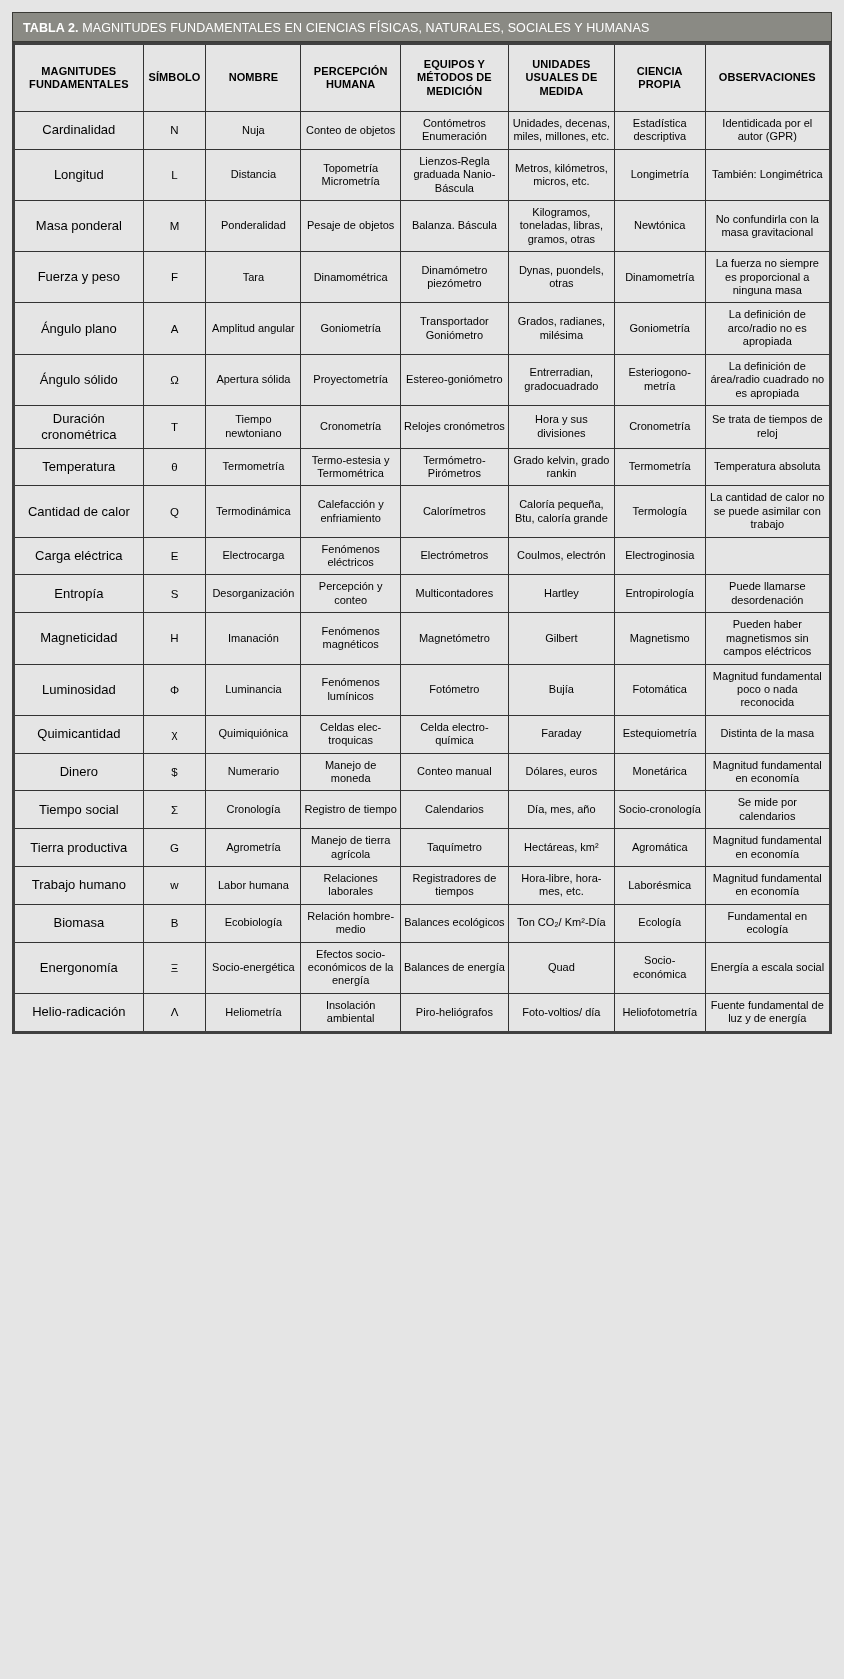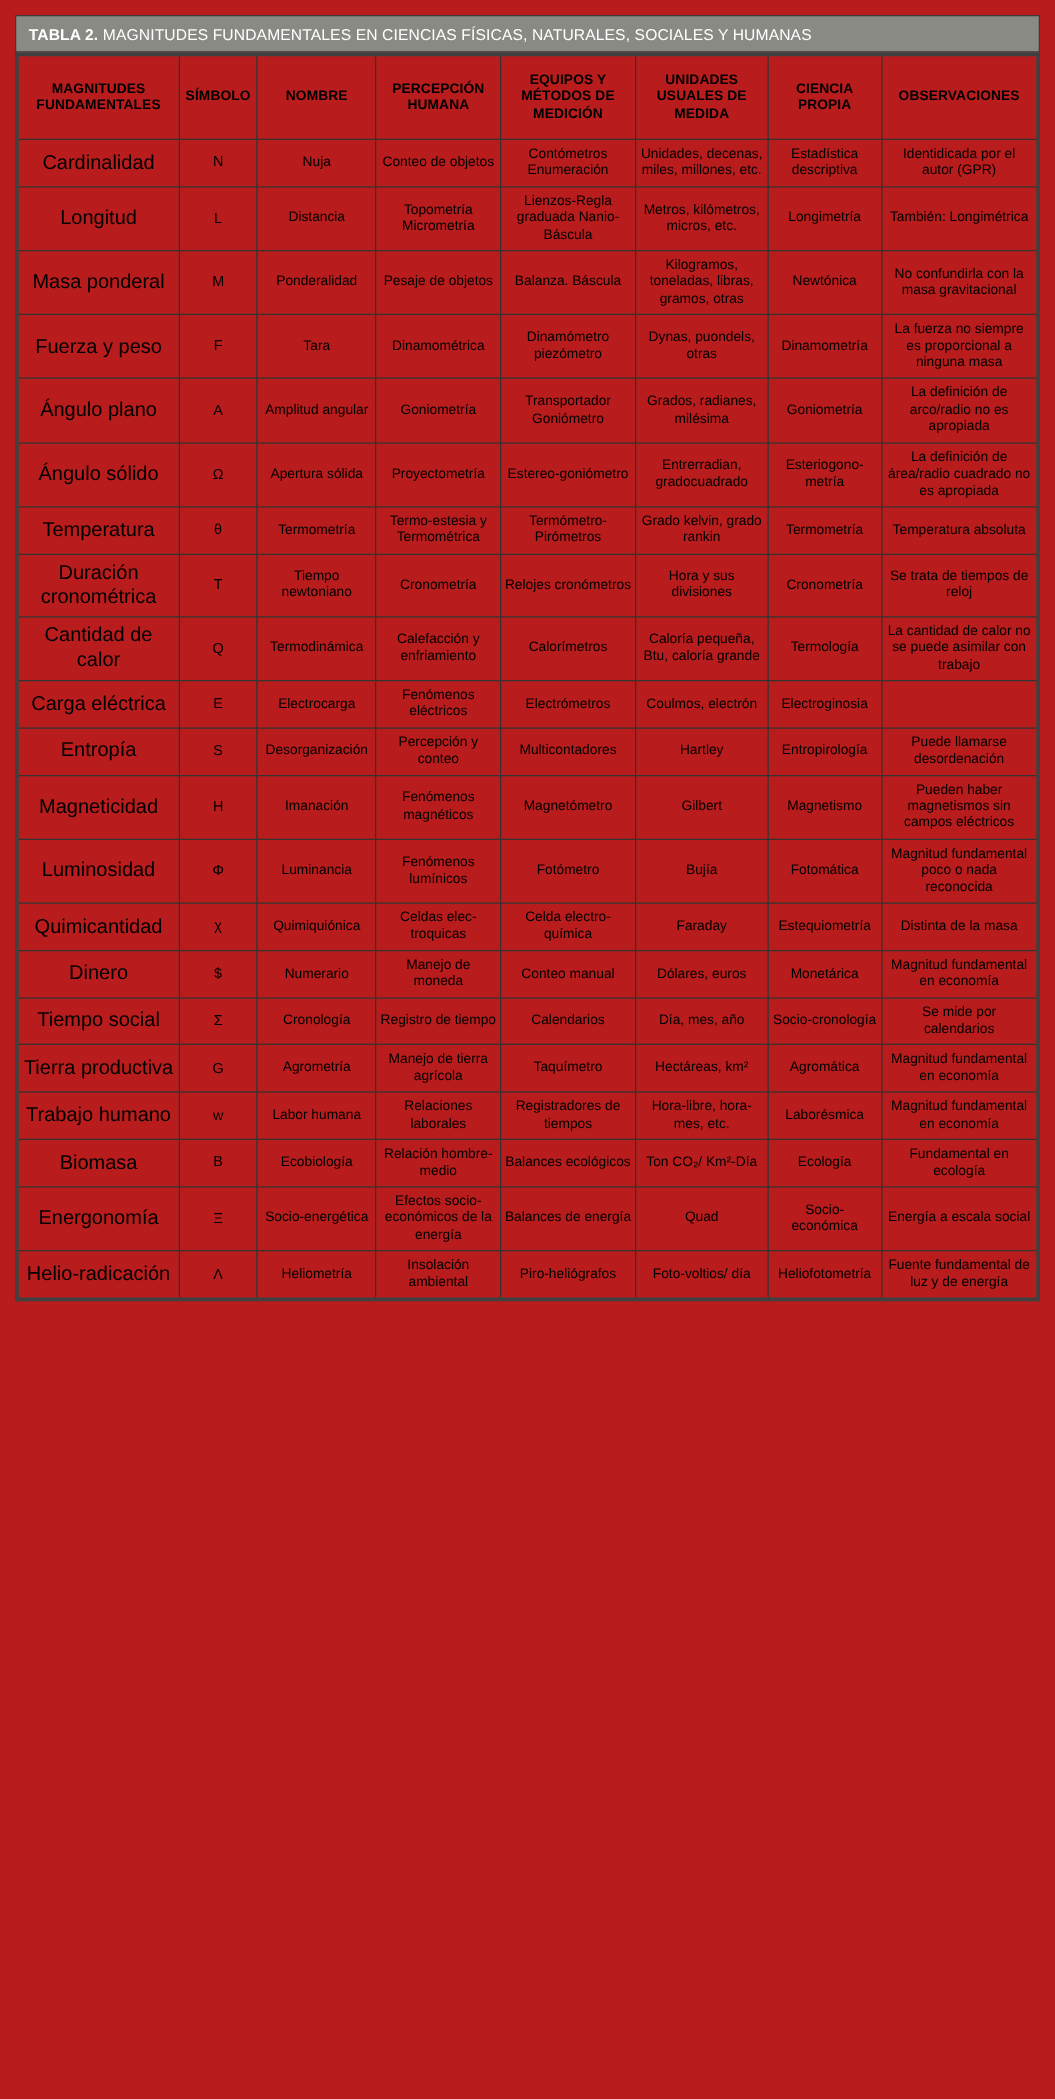--- a/index.html
+++ b/index.html
@@ -9,21 +9,21 @@
   }
   body {
     font-family: "Liberation Sans", sans-serif;
     color: #000000;
   }
   .page {
     width: 844px;
     min-height: 1679px;
     box-sizing: border-box;
     padding: 12px 12px 14px 12px;
-    background: #b91c1c;
+    background: #e5e5e5;
   }
   .table-wrap {
     width: 820px;
     margin: 0 auto;
   }
   .table-title {
     background: #8a8a84;
     color: #ffffff;
     border: 1px solid #3a3a36;
     box-sizing: border-box;
@@ -64,21 +64,21 @@
   
   col.c0 { width: 120px; }
   col.c1 { width: 58px; }
   col.c2 { width: 88px; }
   col.c3 { width: 92px; }
   col.c4 { width: 100px; }
   col.c5 { width: 98px; }
   col.c6 { width: 84px; }
   col.c7 { width: 116px; }
 
-  table.magnitudes tbody td:nth-child(1) { font-size: 16px; }
+  table.magnitudes tbody td:nth-child(1) { font-size: 13px; }
   table.magnitudes tbody td:nth-child(2) { font-size: 11.5px; }
 </style>
 </head>
 <body>
 
 <div class="page">
   <div class="table-wrap">
 
     <div class="table-title">
       <span class="lead">TABLA 2.</span><span> MAGNITUDES FUNDAMENTALES EN CIENCIAS FÍSICAS, NATURALES, SOCIALES Y HUMANAS</span>
@@ -162,40 +162,40 @@
             <td>Ángulo sólido</td>
             <td>Ω</td>
             <td>Apertura sólida</td>
             <td>Proyectometría</td>
             <td>Estereo-goniómetro</td>
             <td>Entrerradian, gradocuadrado</td>
             <td>Esteriogono-metría</td>
             <td>La definición de área/radio cuadrado no es apropiada</td>
           </tr>
           <tr>
+            <td>Duración cronométrica</td>
+            <td>T</td>
+            <td>Tiempo newtoniano</td>
+            <td>Cronometría</td>
+            <td>Relojes cronómetros</td>
+            <td>Hora y sus divisiones</td>
+            <td>Cronometría</td>
+            <td>Se trata de tiempos de reloj</td>
+          </tr>
+          <tr>
             <td>Temperatura</td>
             <td>θ</td>
             <td>Termometría</td>
             <td>Termo-estesia y Termométrica</td>
             <td>Termómetro-Pirómetros</td>
             <td>Grado kelvin, grado rankin</td>
             <td>Termometría</td>
             <td>Temperatura absoluta</td>
           </tr>
           <tr>
-            <td>Duración cronométrica</td>
-            <td>T</td>
-            <td>Tiempo newtoniano</td>
-            <td>Cronometría</td>
-            <td>Relojes cronómetros</td>
-            <td>Hora y sus divisiones</td>
-            <td>Cronometría</td>
-            <td>Se trata de tiempos de reloj</td>
-          </tr>
-          <tr>
             <td>Cantidad de calor</td>
             <td>Q</td>
             <td>Termodinámica</td>
             <td>Calefacción y enfriamiento</td>
             <td>Calorímetros</td>
             <td>Caloría pequeña, Btu, caloría grande</td>
             <td>Termología</td>
             <td>La cantidad de calor no se puede asimilar con trabajo</td>
           </tr>
           <tr>

